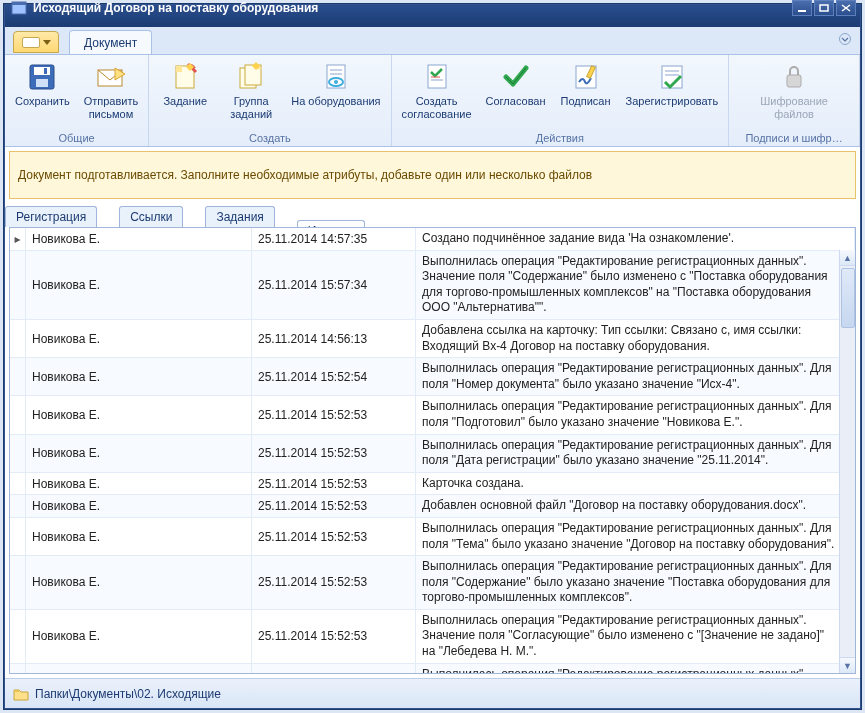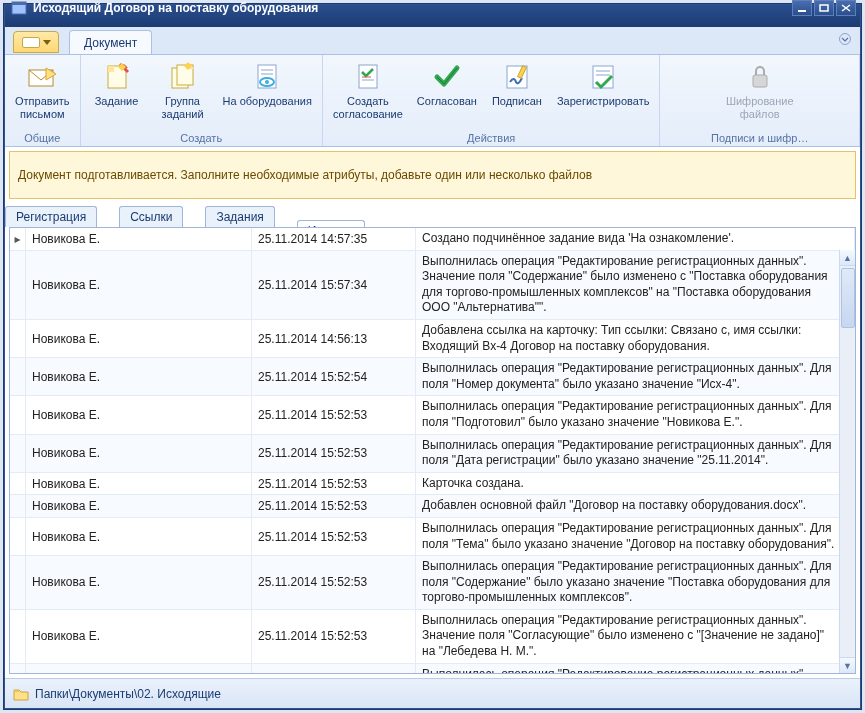--- a/index.html
+++ b/index.html
@@ -115,20 +115,31 @@
         </svg>
     </div>
   </div>
 
   <div class="ribbon">
 
     <div class="rgroup">
       <div class="rgroup-items">
         <div class="ritem">
           <span class="ricon">
+            <svg width="30" height="30" viewBox="0 0 30 30">
+                <rect x="3" y="3" width="24" height="24" rx="2" fill="#3d6db8" stroke="#2a4e8e"></rect>
+                <rect x="7" y="5" width="16" height="8" fill="#fff"></rect>
+                <rect x="9" y="17" width="12" height="8" fill="#cfe0f7"></rect>
+                <rect x="17" y="6" width="3" height="6" fill="#3d6db8"></rect>
+              </svg>
+          </span>
+          <span class="rlabel">Сохранить</span>
+        </div>
+        <div class="ritem">
+          <span class="ricon">
             <svg width="32" height="30" viewBox="0 0 32 30">
                 <rect x="3" y="8" width="24" height="16" fill="#fff" stroke="#b88a2e"></rect>
                 <path d="M3 8 L15 18 L27 8" fill="none" stroke="#b88a2e"></path>
                 <path d="M20 6 L30 12 L20 18 Z" fill="#ffe082" stroke="#d6a531"></path>
               </svg>
           </span>
           <span class="rlabel">Отправить
 письмом</span>
         </div>
       </div>

